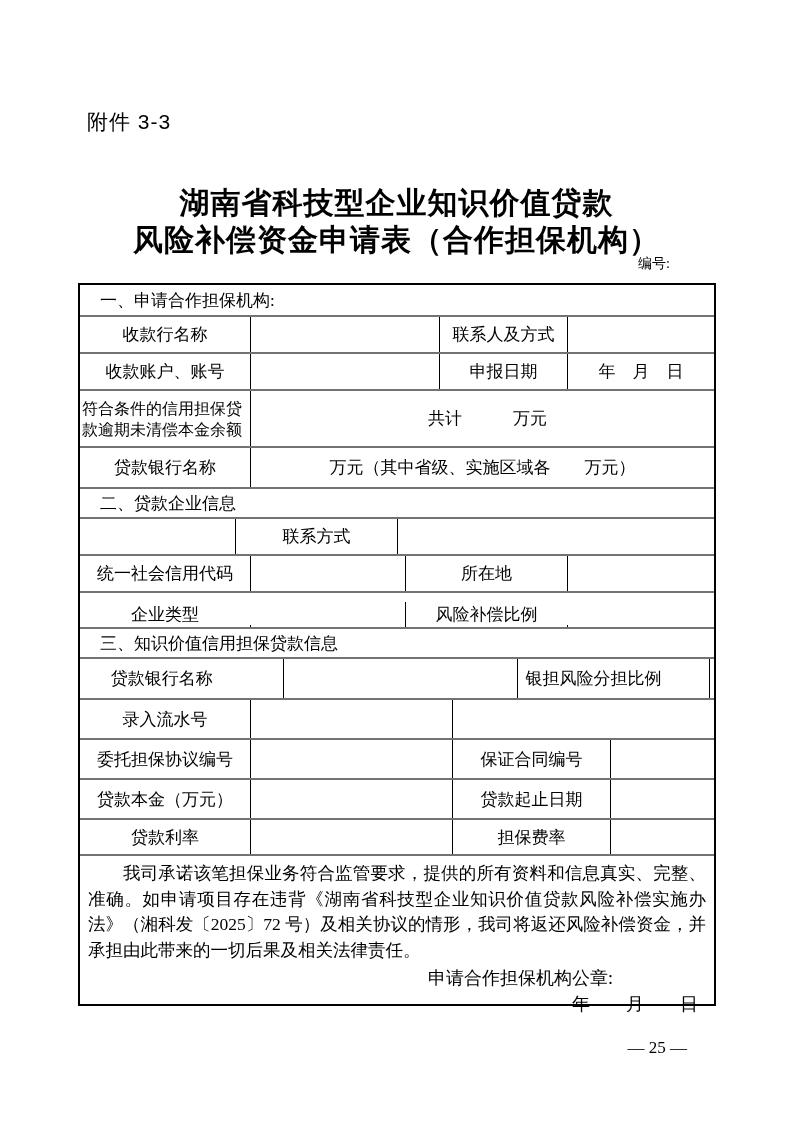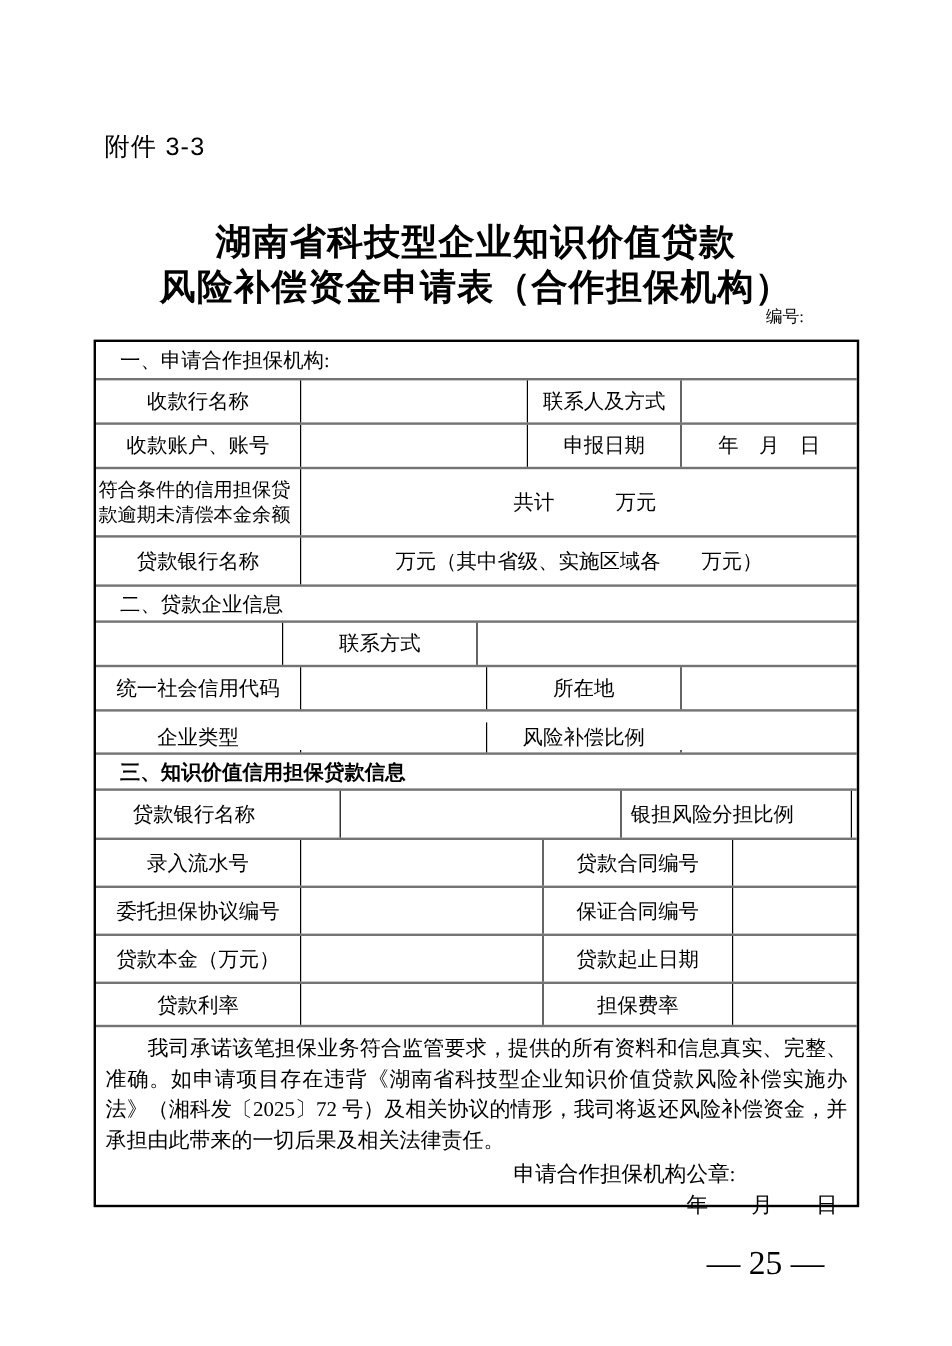--- a/index.html
+++ b/index.html
@@ -43,21 +43,21 @@
   
   #pledge{box-sizing:border-box;padding:5px 8px 0 8px;display:block;}
   #pledge-text{
     text-indent:2em;text-align:justify;line-height:25.5px;font-size:17.5px;margin:0;
   }
   #seal-line{margin-top:3px;padding-left:340px;font-size:18px;}
   #date-line{margin-top:2px;text-align:right;padding-right:8px;font-size:18px;}
   #page-footer{
     position:absolute;left:0;top:1038px;width:793px;
     text-align:right;padding-right:106px;box-sizing:border-box;
-    font-size:28px;
+    font-size:17px;
   }
 </style>
 </head>
 <body>
 
 <div id="page">
 
   <div id="attachment-label">附件 3-3</div>
 
   <div id="doc-title">
@@ -115,33 +115,32 @@
       <div class="c" style="flex:1;"></div>
     </div>
 
     <div class="row" style="height:36px;align-items:flex-end;">
       <div class="c" style="width:170px;">企业类型</div>
       <div class="c" style="width:155px;"></div>
       <div class="c" style="width:162px;">风险补偿比例</div>
       <div class="c" style="flex:1;"></div>
     </div>
 
-    <div class="row sec-head" style="height:30px;font-weight:bold;">三、知识价值信用担保贷款信息</div>
+    <div class="row sec-head" style="height:30px;">三、知识价值信用担保贷款信息</div>
 
     <div class="row" style="height:41px;gap:40px;">
       <div class="c" style="width:170px;">贷款银行名称</div>
       <div class="c" style="width:202px;"></div>
       <div class="c" style="width:158px;">银担风险分担比例</div>
       <div class="c" style="flex:1;"></div>
     </div>
 
     <div class="row" style="height:40px;">
       <div class="c" style="width:170px;">录入流水号</div>
       <div class="c" style="width:202px;"></div>
-      <div class="c" style="width:158px;">贷款合同编号</div>
       <div class="c" style="flex:1;"></div>
     </div>
 
     <div class="row" style="height:40px;">
       <div class="c" style="width:170px;">委托担保协议编号</div>
       <div class="c" style="width:202px;"></div>
       <div class="c" style="width:158px;">保证合同编号</div>
       <div class="c" style="flex:1;"></div>
     </div>
 

